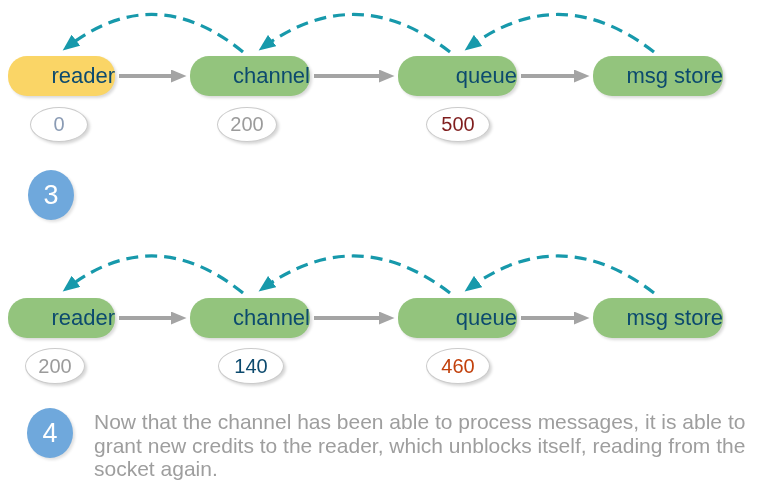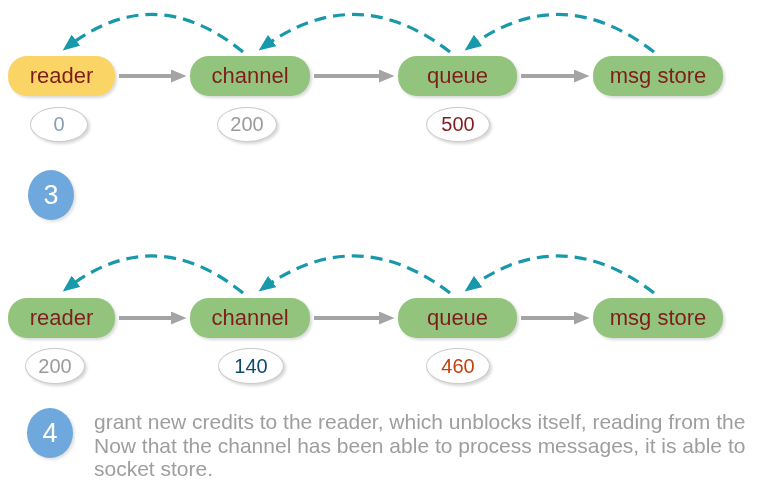--- a/index.html
+++ b/index.html
@@ -21,22 +21,22 @@
     fill:none;
     stroke:var(--flow_arrow_gray);
     stroke-width:4;
   }
   .arc-head{fill:var(--credit_arc_teal);}
   .flow-head{fill:var(--flow_arrow_gray);}
   .node{
     position:absolute;
     height:40px;
     border-radius:19px;
-    display:flex;align-items:center;justify-content:center;
-    color:#7f1d1d;
+    display:flex;align-items:center;justify-content:flex-end;
+    color:#0c4a6e;
     font-size:22px;
     box-shadow:2px 2px 3px rgba(0,0,0,0.15);
   }
   .badge{
     position:absolute;
     background:#ffffff;
     border:1.6px solid var(--badge_border_gray);
     border-radius:50%;
     display:flex;align-items:center;justify-content:center;
     font-size:20px;
@@ -141,18 +141,18 @@
     <span>140</span>
   </div>
   <div class="badge" style="left: 426px; top: 348px; width: 62px; height: 34px; color: #c2410c;">
     <span>460</span>
   </div>
 
   <div class="step-circle" style="left:27px;top:408px">
     <span>4</span>
   </div>
   <div class="step-text" style="left:94px;top:410px">
+    <div>Now that the channel has been able to process messages, it is able to</div>
     <div>grant new credits to the reader, which unblocks itself, reading from the</div>
-    <div>Now that the channel has been able to process messages, it is able to</div>
-    <div>socket store.</div>
+    <div>socket again.</div>
   </div>
 
 </div>
 
 </body></html>

